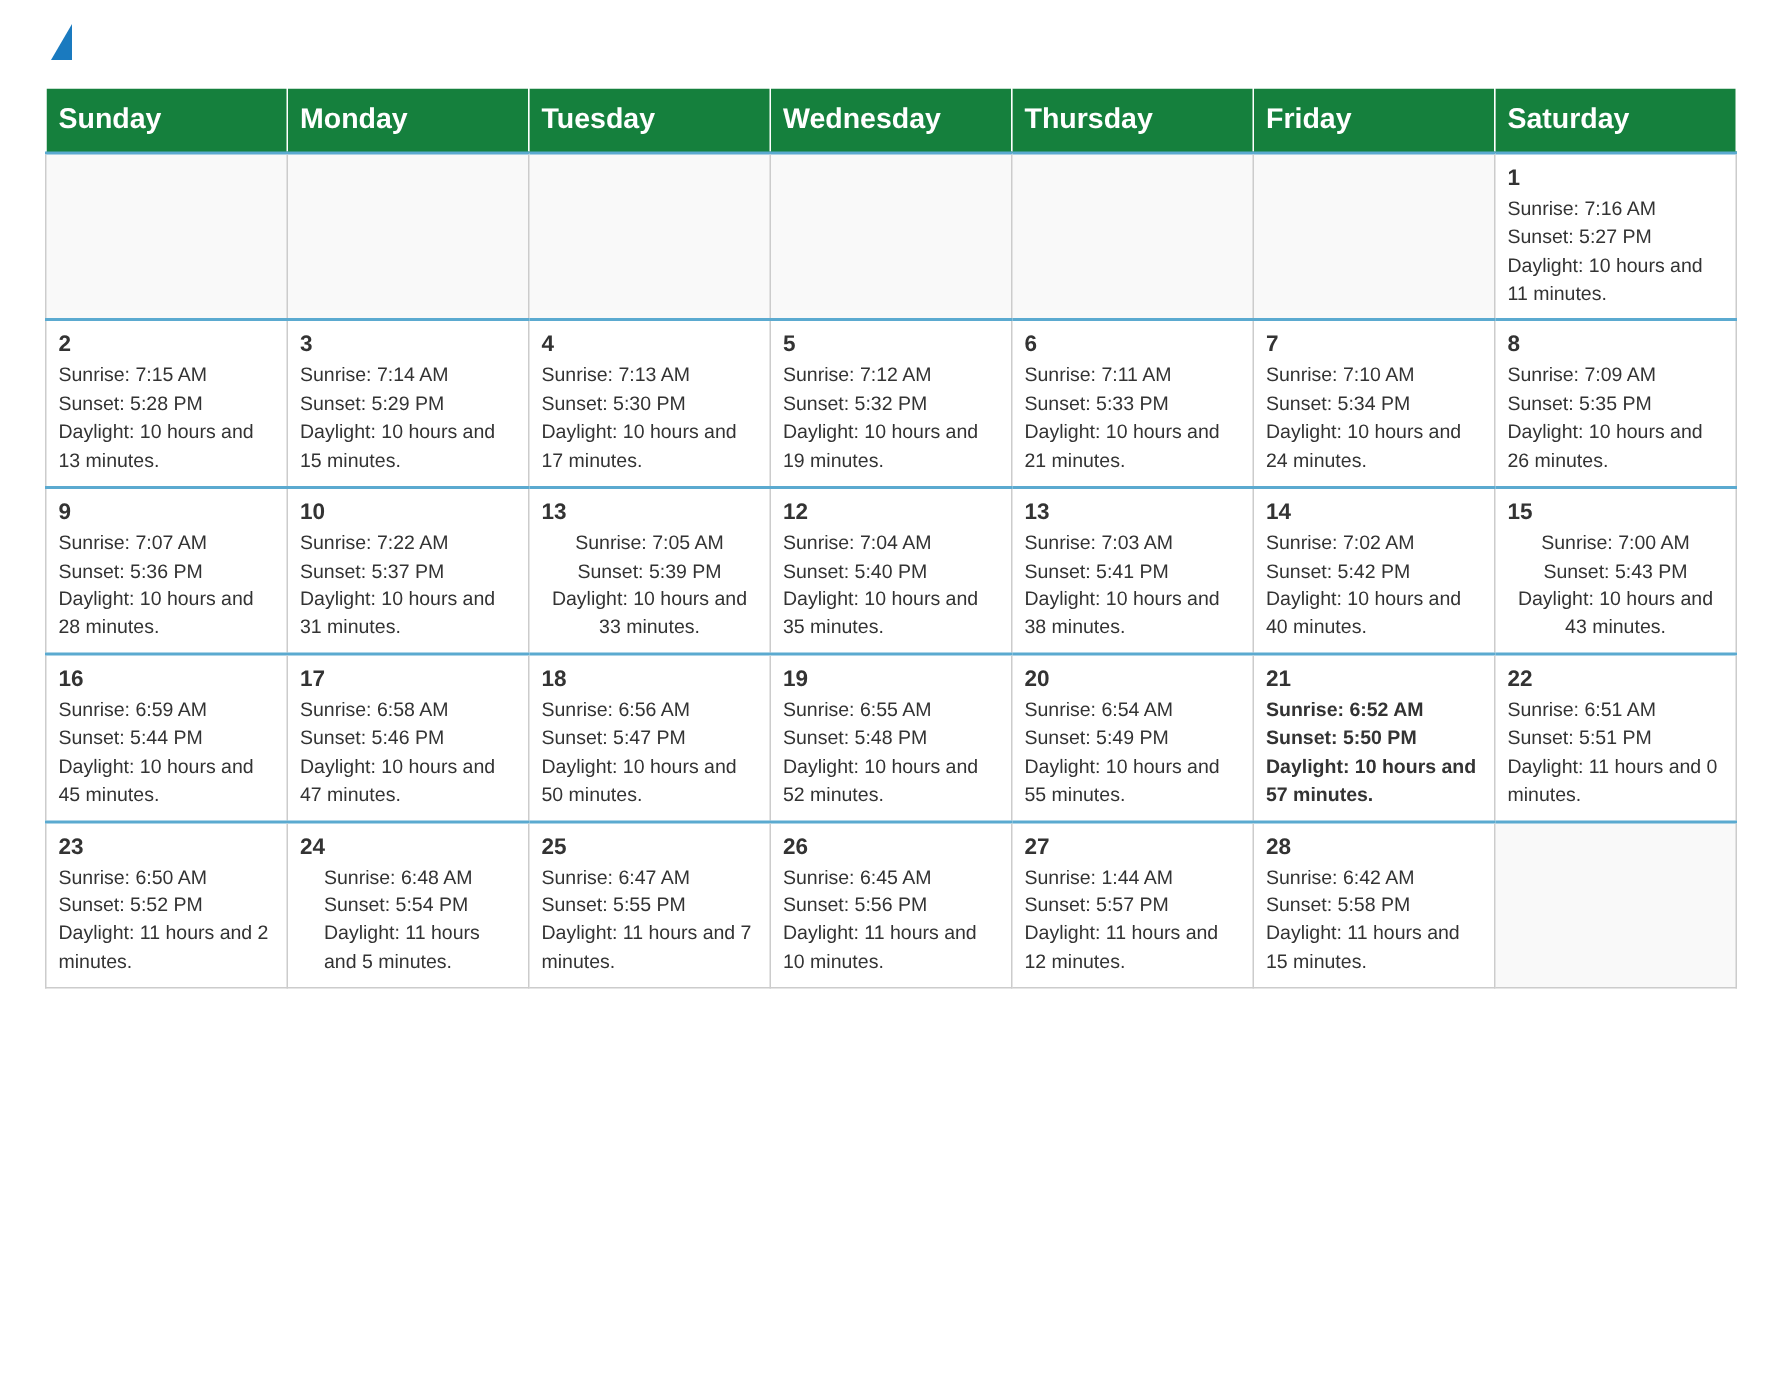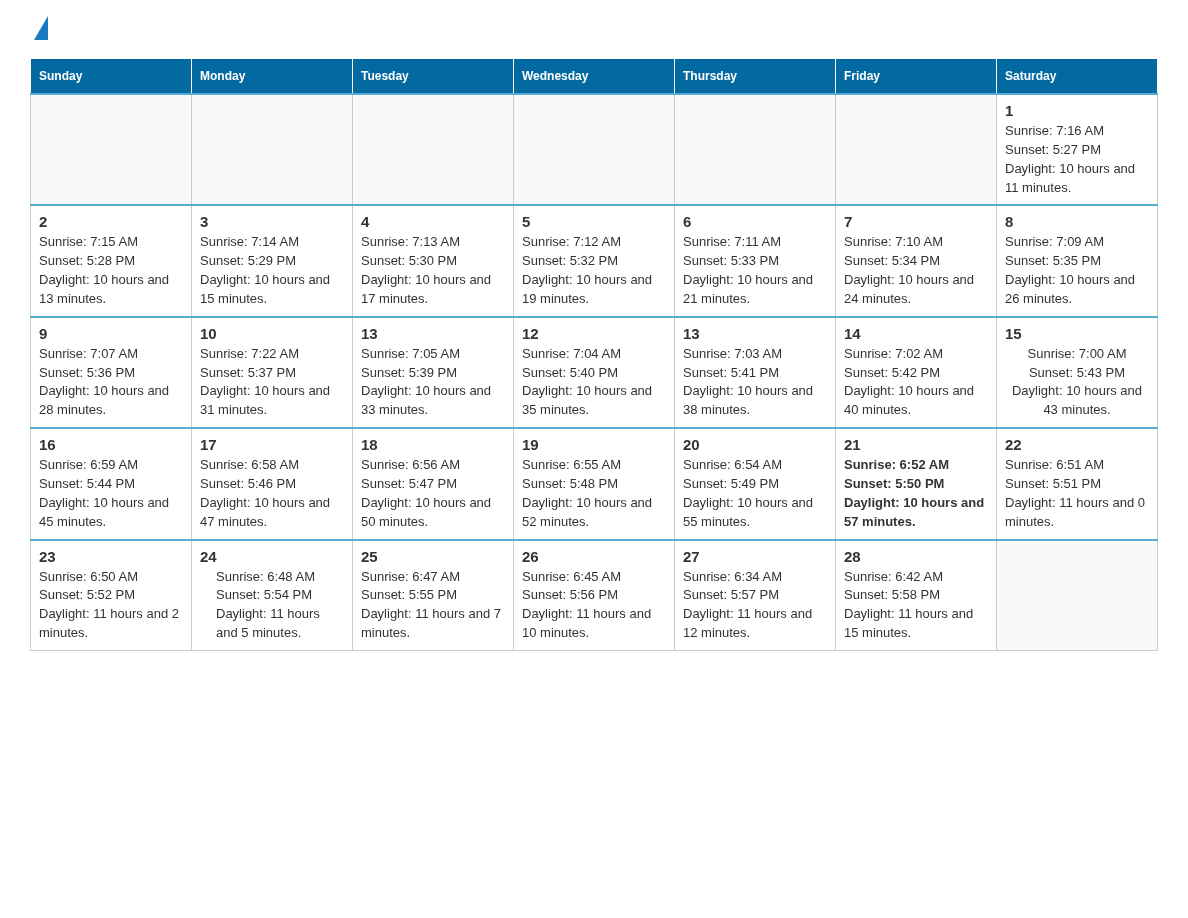--- a/index.html
+++ b/index.html
@@ -58,23 +58,23 @@
       font-size: 22px;
       color: #444;
       margin-top: 4px;
     }
     .calendar {
       width: 100%;
       border-collapse: collapse;
       table-layout: fixed;
     }
     .calendar th {
-      background-color: #0369a1;
+      background-color: #15803d;
       color: #fff;
-      font-size: 12px;
+      font-size: 19px;
       font-weight: bold;
       padding: 10px 8px;
       text-align: left;
       border: 1px solid #fff;
     }
     .calendar td {
       vertical-align: top;
       border: 1px solid #ccc;
       border-top: 2px solid #5baad0;
       padding: 7px 8px;
@@ -195,21 +195,21 @@
 Daylight: 10 hours and 28 minutes.</div>
         </td>
         <td>
           <span class="day-number">10</span>
           <div class="day-info" style="white-space: pre-line;">Sunrise: 7:22 AM
 Sunset: 5:37 PM
 Daylight: 10 hours and 31 minutes.</div>
         </td>
         <td>
           <span class="day-number">13</span>
-          <div class="day-info" style="white-space: pre-line;">Sunrise: 7:05 AM
+          <div class="day-info" style="white-space: pre-line; text-align: center;">Sunrise: 7:05 AM
 Sunset: 5:39 PM
 Daylight: 10 hours and 33 minutes.</div>
         </td>
         <td>
           <span class="day-number">12</span>
           <div class="day-info" style="white-space: pre-line;">Sunrise: 7:04 AM
 Sunset: 5:40 PM
 Daylight: 10 hours and 35 minutes.</div>
         </td>
         <td>
@@ -295,21 +295,21 @@
 Daylight: 11 hours and 7 minutes.</div>
         </td>
         <td>
           <span class="day-number">26</span>
           <div class="day-info" style="white-space: pre-line;">Sunrise: 6:45 AM
 Sunset: 5:56 PM
 Daylight: 11 hours and 10 minutes.</div>
         </td>
         <td>
           <span class="day-number">27</span>
-          <div class="day-info" style="white-space: pre-line;">Sunrise: 6:34 AM
+          <div class="day-info" style="white-space: pre-line;">Sunrise: 1:44 AM
 Sunset: 5:57 PM
 Daylight: 11 hours and 12 minutes.</div>
         </td>
         <td>
           <span class="day-number">28</span>
           <div class="day-info" style="white-space: pre-line;">Sunrise: 6:42 AM
 Sunset: 5:58 PM
 Daylight: 11 hours and 15 minutes.</div>
         </td>
         <td class="empty"></td>

